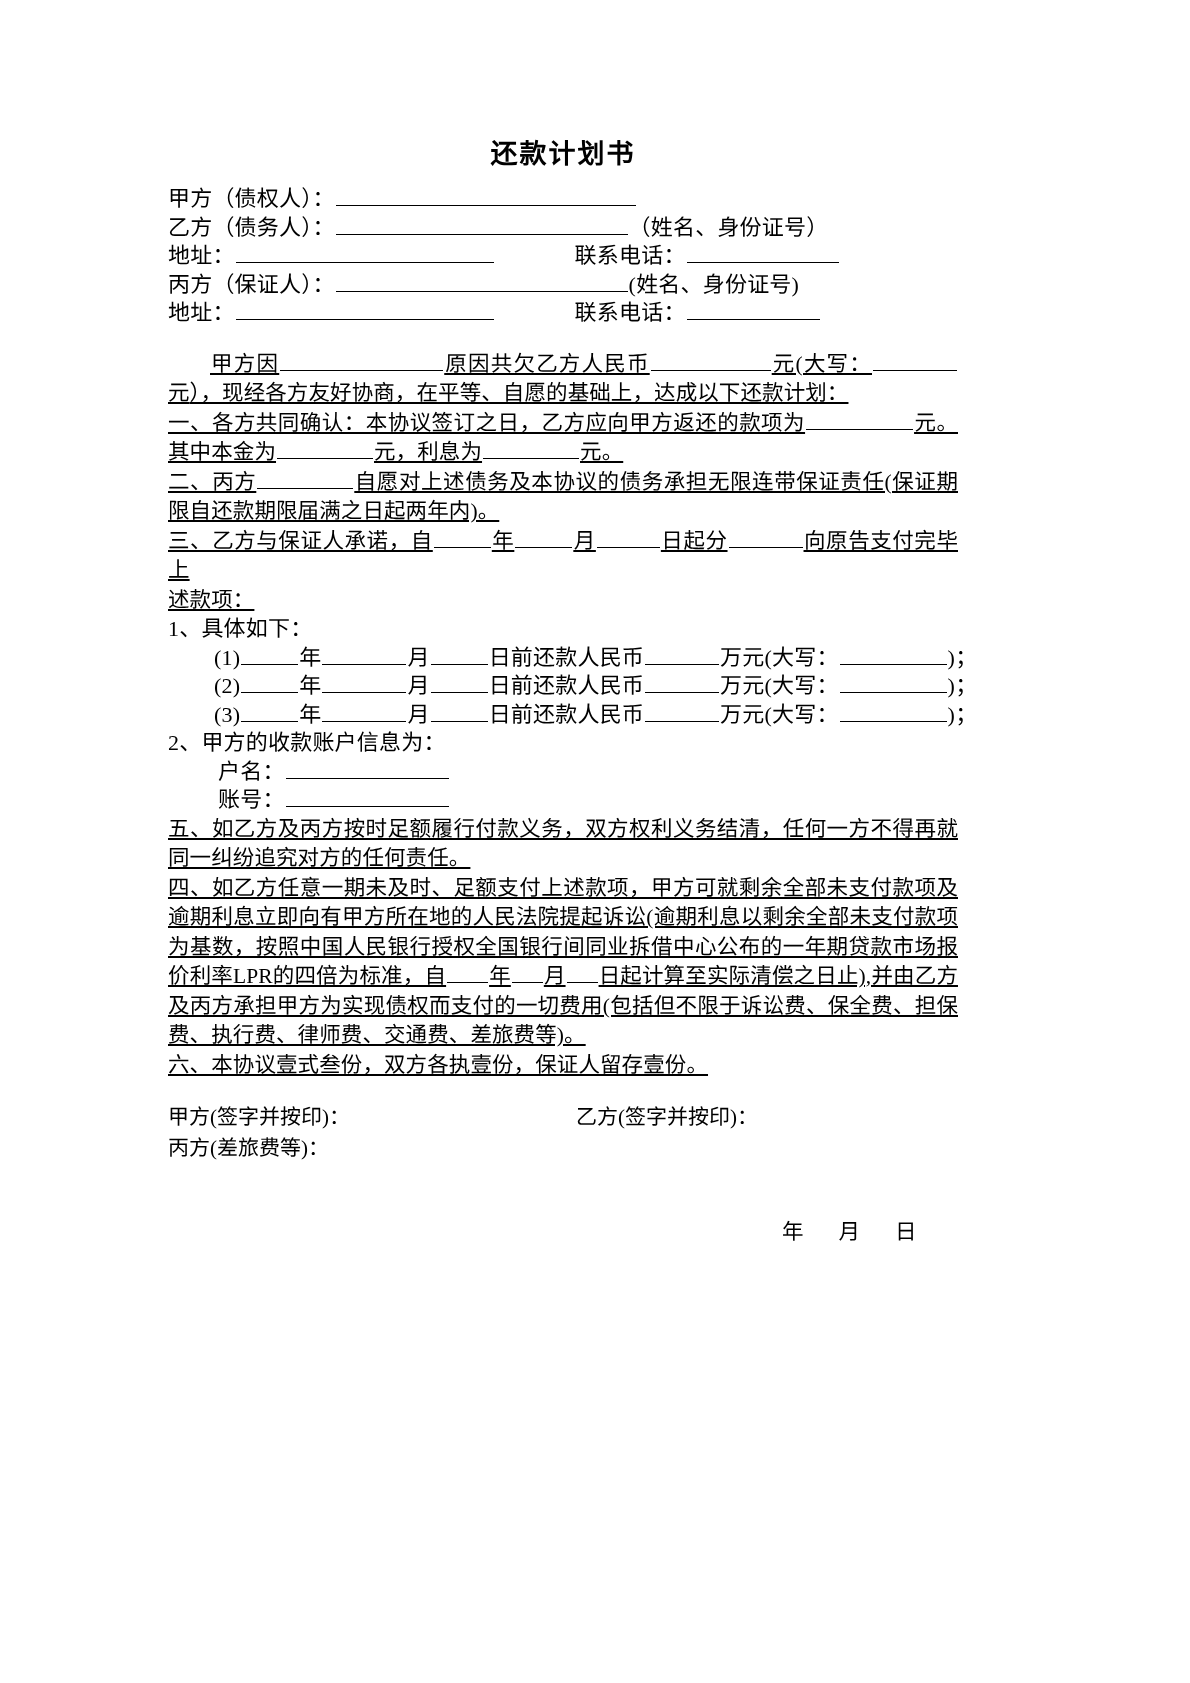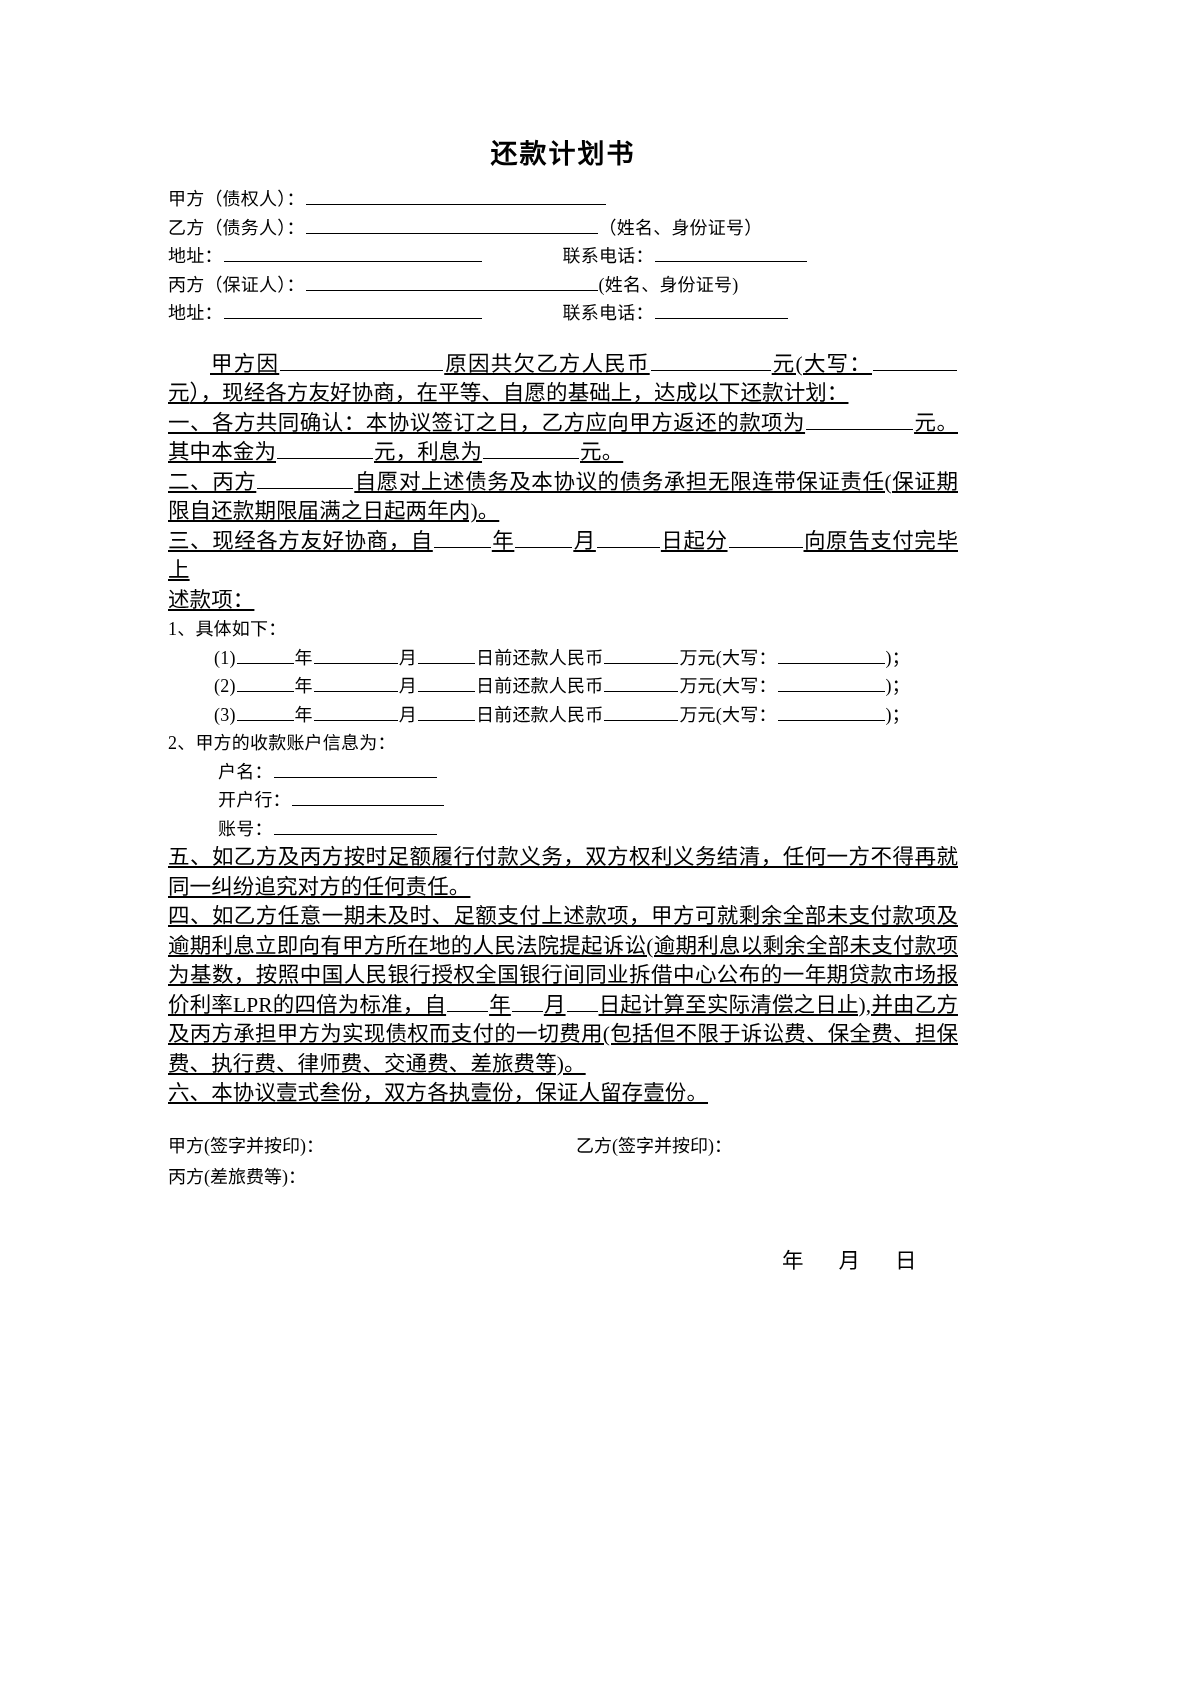--- a/index.html
+++ b/index.html
@@ -32,21 +32,21 @@
   }
   .doc-title {
     text-align: center;
     font-size: 27px;
     font-weight: bold;
     letter-spacing: 2px;
     margin: 0 0 14px 0;
     font-family: "Liberation Serif", "DejaVu Serif", serif;
   }
   .line {
-    font-size: 18px;
+    font-size: 22px;
     line-height: 28.5px;
     white-space: nowrap;
     letter-spacing: 0.2px;
   }
   .para {
     font-size: 21.5px;
     line-height: 29.5px;
     letter-spacing: 0.1px;
     text-align: justify;
     text-decoration: underline;
@@ -71,21 +71,21 @@
   .b-72  { width: 74px; }
   .b-62  { width: 63px; }
   .b-56  { width: 57px; }
   .b-40  { width: 41px; }
   .b-30  { width: 31px; }
   .gap-top { height: 22px; }
   .indent-1 { padding-left: 46px; }
   .indent-2 { padding-left: 50px; }
   .sign-row {
     display: flex;
-    font-size: 18px;
+    font-size: 21px;
     line-height: 31px;
     align-items: center;
   }
   .sign-a { width: 408px; }
   .date-row {
     font-size: 21.5px;
     margin-top: 50px;
     padding-left: 614px;
     letter-spacing: 1px;
   }
@@ -127,44 +127,41 @@
 
     <div class="para">
       <span>一、各方共同确认：本协议签订之日，乙方应向甲方返还的款项为</span><span class="blank b-105"></span><span>元。</span><span>其中本金为</span><span class="blank b-95"></span><span>元，利息为</span><span class="blank b-95"></span><span>元。</span>
     </div>
 
     <div class="para">
       <span>二、丙方</span><span class="blank b-95"></span><span>自愿对上述债务及本协议的债务承担无限连带保证责任(保证期</span><span>限自还款期限届满之日起两年内)。</span>
     </div>
 
     <div class="para">
-      <span>三、现经各方友好协商，自</span><span class="blank b-56"></span><span>年</span><span class="blank b-56"></span><span>月</span><span class="blank b-62"></span><span>日起分</span><span class="blank b-72"></span><span>向原告支付完毕上</span><br><span>述款项：</span>
+      <span>三、乙方与保证人承诺，自</span><span class="blank b-56"></span><span>年</span><span class="blank b-56"></span><span>月</span><span class="blank b-62"></span><span>日起分</span><span class="blank b-72"></span><span>向原告支付完毕上</span><br><span>述款项：</span>
     </div>
 
     <div class="line">1、具体如下：</div>
 
     <div class="line indent-1">
       <span>(1)</span><span class="blank b-56"></span><span>年</span><span class="blank b-82"></span><span>月</span><span class="blank b-56"></span><span>日前还款人民币</span><span class="blank b-72"></span><span>万元(大写：</span><span class="blank b-105"></span><span>)；</span>
     </div>
 
     <div class="line indent-1">
       <span>(2)</span><span class="blank b-56"></span><span>年</span><span class="blank b-82"></span><span>月</span><span class="blank b-56"></span><span>日前还款人民币</span><span class="blank b-72"></span><span>万元(大写：</span><span class="blank b-105"></span><span>)；</span>
     </div>
 
     <div class="line indent-1">
       <span>(3)</span><span class="blank b-56"></span><span>年</span><span class="blank b-82"></span><span>月</span><span class="blank b-56"></span><span>日前还款人民币</span><span class="blank b-72"></span><span>万元(大写：</span><span class="blank b-105"></span><span>)；</span>
     </div>
 
     <div class="line">2、甲方的收款账户信息为：</div>
 
     <div class="line indent-2">
       <span>户名：</span><span class="blank b-160"></span>
-    </div>
-    <div class="line indent-2">
-      <span>开户行：</span><span class="blank b-150"></span>
     </div>
     <div class="line indent-2">
       <span>账号：</span><span class="blank b-160"></span>
     </div>
 
     <div class="para">五、如乙方及丙方按时足额履行付款义务，双方权利义务结清，任何一方不得再就同一纠纷追究对方的任何责任。</div>
 
     <div class="para">
       <span>四、如乙方任意一期未及时、足额支付上述款项，甲方可就剩余全部未支付款项及逾期利息立即向有甲方所在地的人民法院提起诉讼(逾期利息以剩余全部未支付款项为基数，按照中国人民银行授权全国银行间同业拆借中心公布的一年期贷款市场报价利率LPR的四倍为标准，自</span><span class="blank b-40"></span><span>年</span><span class="blank b-30"></span><span>月</span><span class="blank b-30"></span><span>日起计算至实际清偿之日止),并由乙方及丙方承担甲方为实现债权而支付的一切费用(包括但不限于诉讼费、保全费、担保费、执行费、律师费、交通费、差旅费等)。</span>
     </div>

